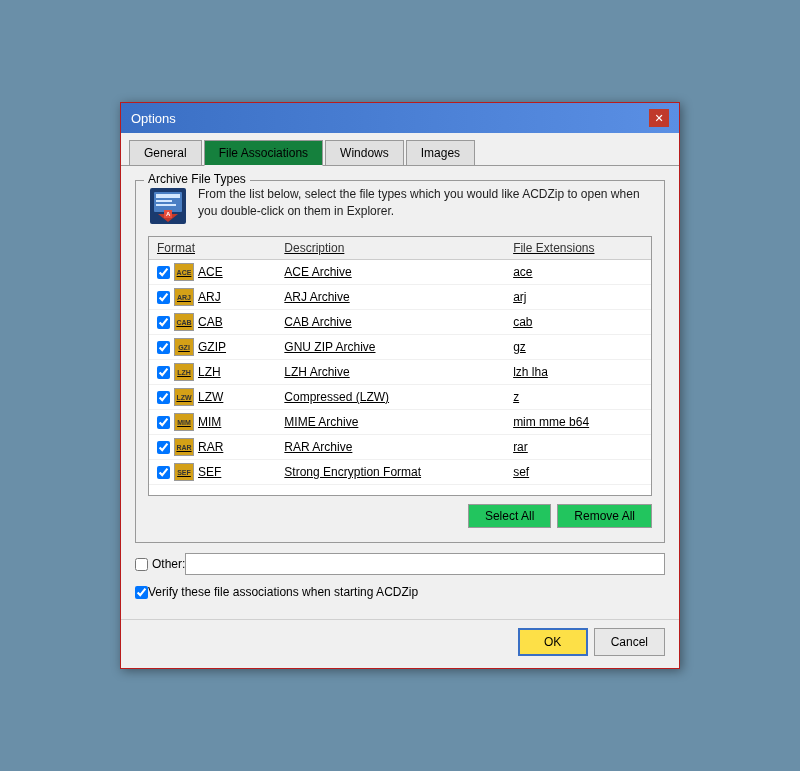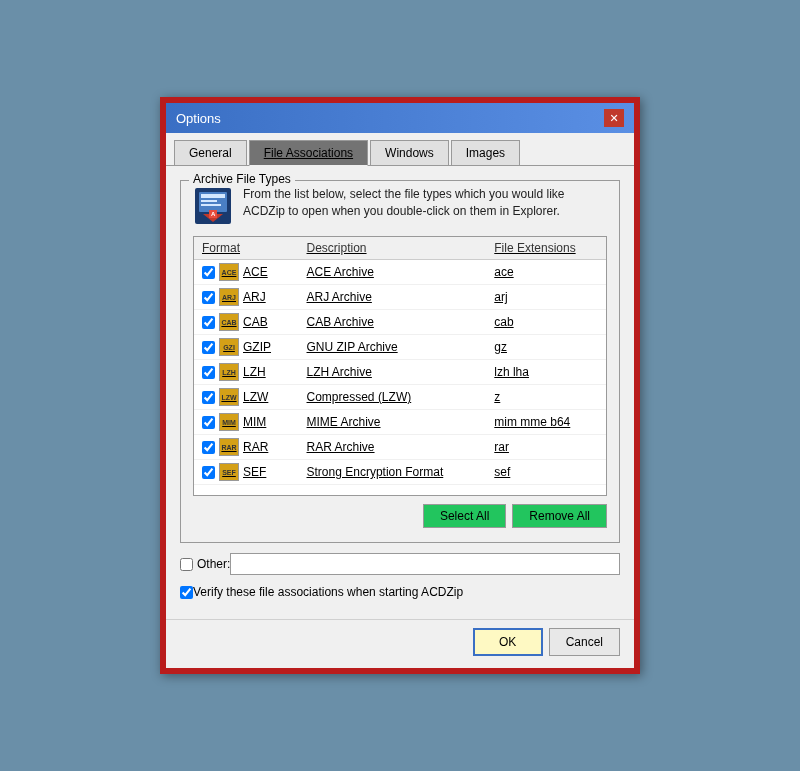--- a/index.html
+++ b/index.html
@@ -8,23 +8,23 @@
       display: flex;
       align-items: center;
       justify-content: center;
       width: 800px;
       height: 771px;
       font-family: 'Segoe UI', Tahoma, Arial, sans-serif;
       font-size: 13px;
     }
     .dialog {
       background: #f0f0f0;
-      border: 6px solid #b91c1c;
+      border: 1px solid #b91c1c;
       box-shadow: 2px 2px 10px rgba(0,0,0,0.4);
-      width: 480px;
+      width: 560px;
     }
     .title-bar {
       background: linear-gradient(to right, #3a6fc4, #5a8fe4);
       color: white;
       padding: 6px 10px;
       display: flex;
       align-items: center;
       justify-content: space-between;
       font-size: 13px;
       font-weight: normal;
@@ -54,25 +54,24 @@
       padding: 5px 14px;
       border: 1px solid #999;
       background: #e0e0e0;
       cursor: pointer;
       margin-right: 2px;
       font-size: 12px;
       position: relative;
       bottom: -1px;
     }
     .tab.active {
-      background: #737373;
+      background: #15803d;
       border-bottom: 1px solid #f0f0f0;
       font-weight: 500;
       z-index: 2;
-      text-decoration: underline;
     }
     .content {
       padding: 14px;
     }
     .group-box {
       border: 1px solid #999;
       padding: 1px 12px 14px 12px;
       position: relative;
       margin-bottom: 10px;
     }
@@ -203,21 +202,21 @@
     .footer-btns {
       display: flex;
       justify-content: flex-end;
       padding: 8px 14px 12px 14px;
       gap: 6px;
       border-top: 1px solid #d0d0d0;
     }
     .btn-ok {
       padding: 5px 10px;
       border: 2px solid #3a6fc4;
-      background: #fef9c3;
+      background: #fde047;
       cursor: pointer;
       font-size: 12px;
       min-width: 70px;
     }
     .btn-cancel {
       padding: 5px 16px;
       border: 1px solid #999;
       background: #e8e8e8;
       cursor: pointer;
       font-size: 12px;

